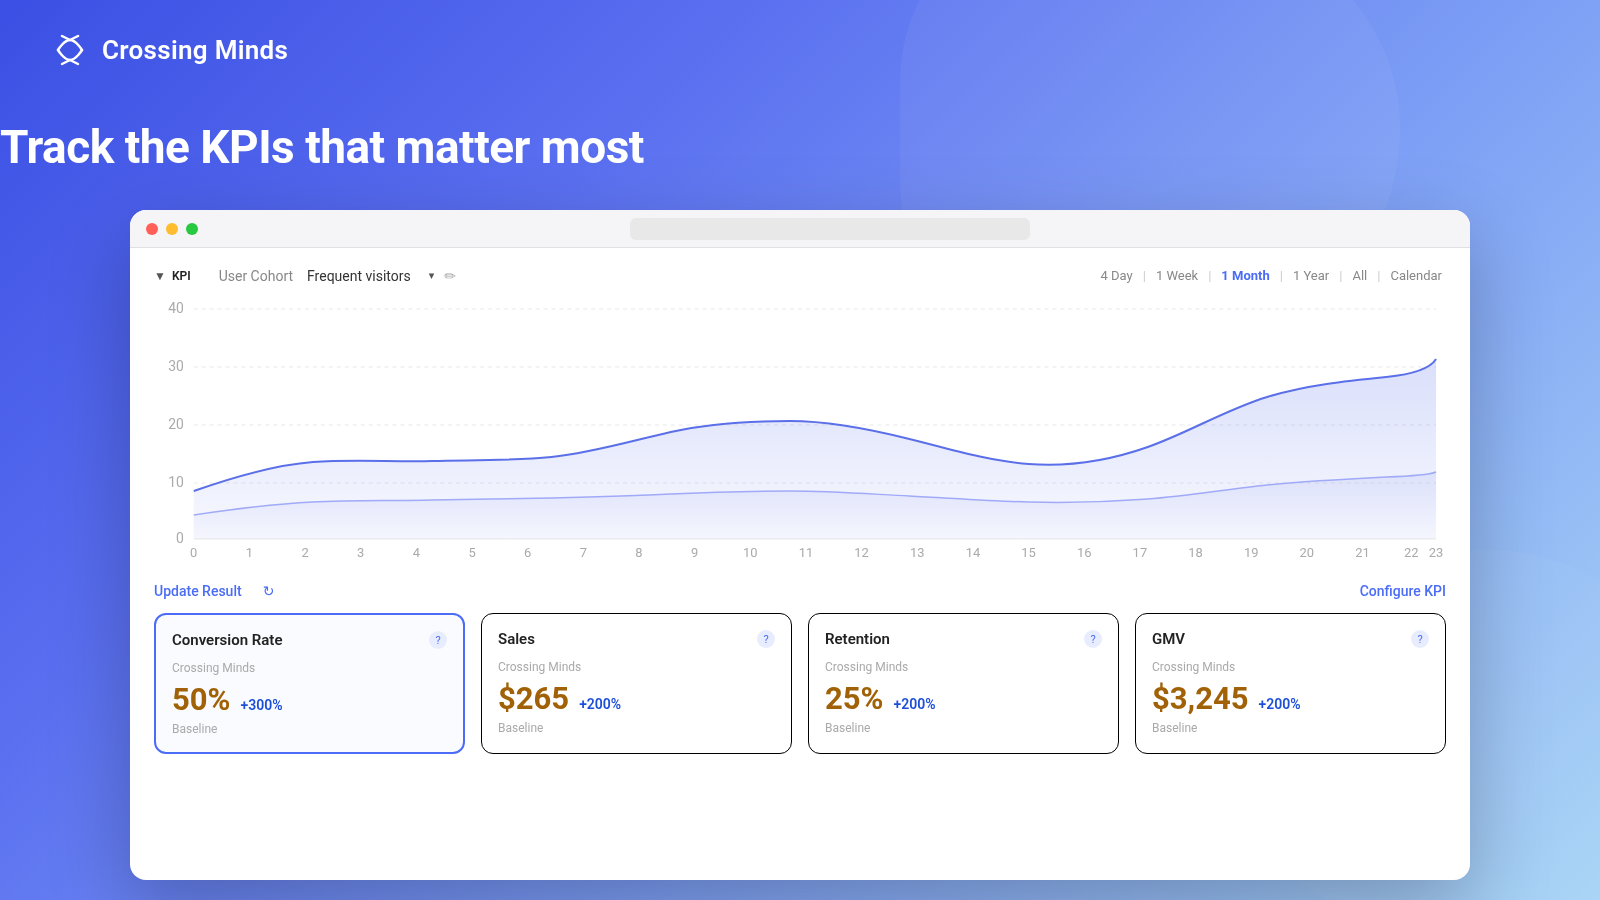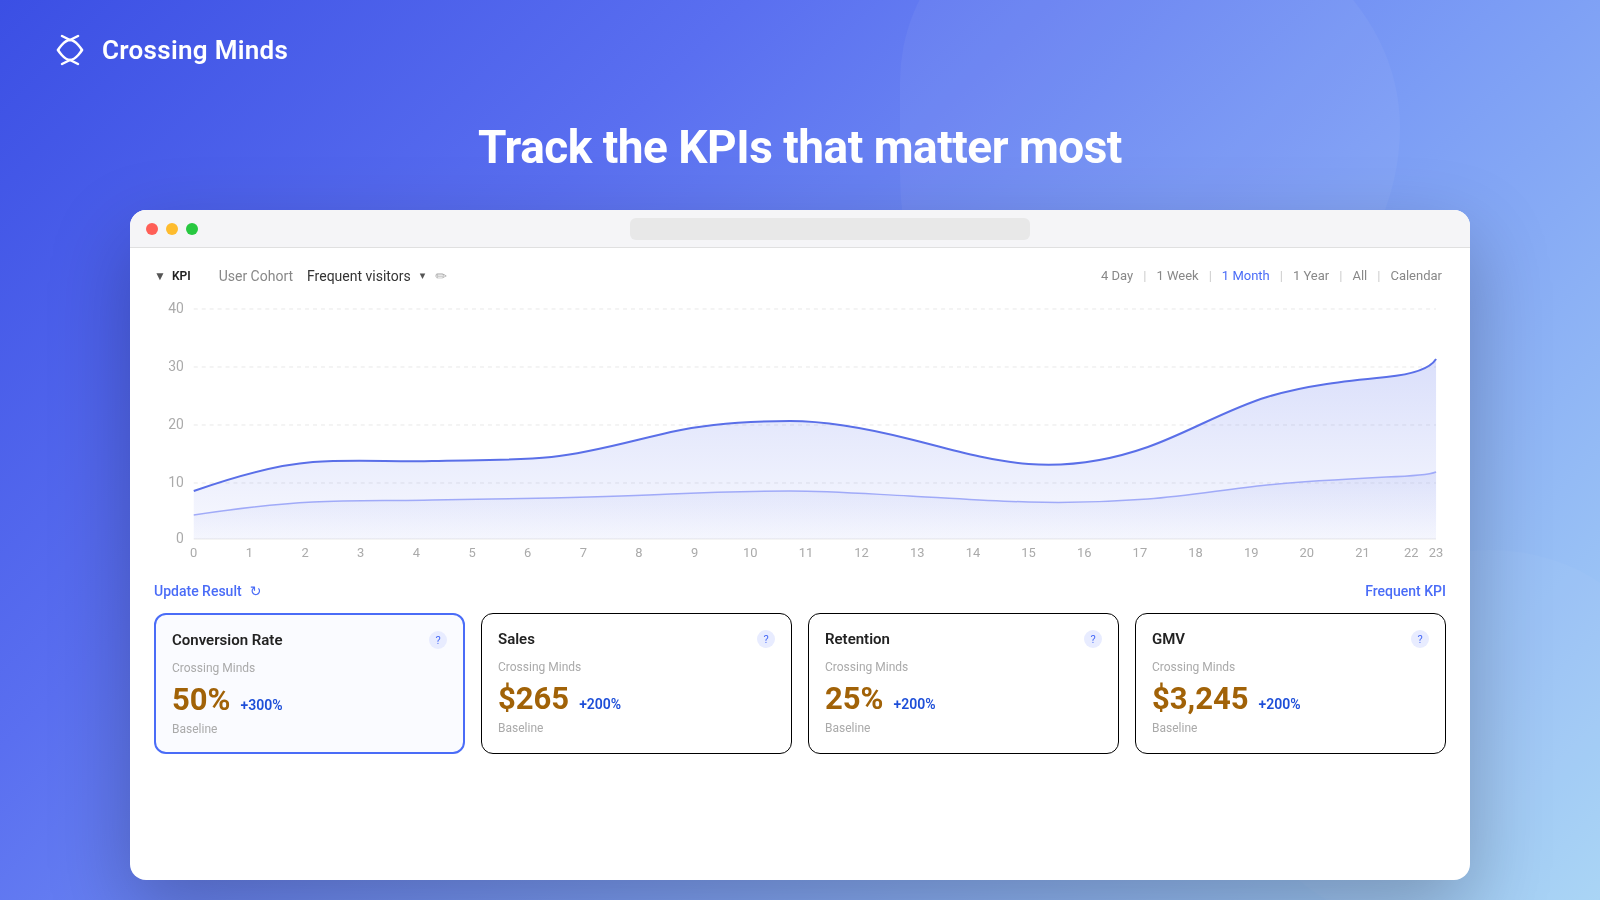--- a/index.html
+++ b/index.html
@@ -52,21 +52,20 @@
       font-size: 26px;
       font-weight: 600;
       letter-spacing: 0.3px;
     }
 
     
     .hero-title {
       position: absolute;
       top: 120px;
       left: 0; right: 0;
-      text-align: center;
       color: white;
       font-size: 46px;
       font-weight: 700;
       letter-spacing: -0.5px;
     }
 
     
     .dashboard-window {
       position: absolute;
       top: 210px;
@@ -133,21 +132,21 @@
 
     .user-cohort-label {
       font-size: 14px;
       color: #888;
       margin-right: 14px;
     }
 
     .cohort-dropdown {
       display: flex;
       align-items: center;
-      gap: 9px;
+      gap: 18px;
       font-size: 14px;
       color: #333;
       cursor: pointer;
     }
     .cohort-dropdown .chevron-down {
       font-size: 11px;
       color: #555;
     }
 
     .edit-icon {
@@ -165,21 +164,21 @@
       gap: 6px;
       font-size: 13px;
       color: #888;
     }
     .time-filter-item {
       cursor: pointer;
       padding: 2px 4px;
     }
     .time-filter-item.active {
       color: #4a6cf7;
-      font-weight: 400;
+      font-weight: 700;
     }
     .time-filter-sep {
       color: #ccc;
     }
 
     
     .chart-area {
       position: relative;
       height: 270px;
       margin-bottom: 14px;
@@ -194,21 +193,21 @@
     .bottom-bar {
       display: flex;
       align-items: center;
       justify-content: space-between;
       margin-bottom: 14px;
     }
 
     .update-result {
       display: flex;
       align-items: center;
-      gap: 8px;
+      gap: 21px;
       color: #4a6cf7;
       font-size: 14px;
       font-weight: 500;
       cursor: pointer;
     }
 
     .configure-kpi {
       color: #4a6cf7;
       font-size: 14px;
       font-weight: 500;
@@ -457,21 +456,21 @@
         <text x="1265" y="258" font-size="13" fill="#aaa" text-anchor="middle">22</text>
         <text x="1290" y="258" font-size="13" fill="#aaa" text-anchor="middle">23</text>
       </svg>
     </div>
 
     <div class="bottom-bar">
       <div class="update-result">
         <span>Update Result</span>
         <span style="font-size:14px;">↻</span>
       </div>
-      <span class="configure-kpi">Frequent KPI</span>
+      <span class="configure-kpi">Configure KPI</span>
     </div>
 
     <div class="kpi-cards">
     <div class="kpi-card active">
       <div class="card-header">
         <span class="card-title">Conversion Rate</span>
         <div class="info-icon">?</div>
       </div>
       <div class="card-brand">Crossing Minds</div>
       <div class="card-metrics">

